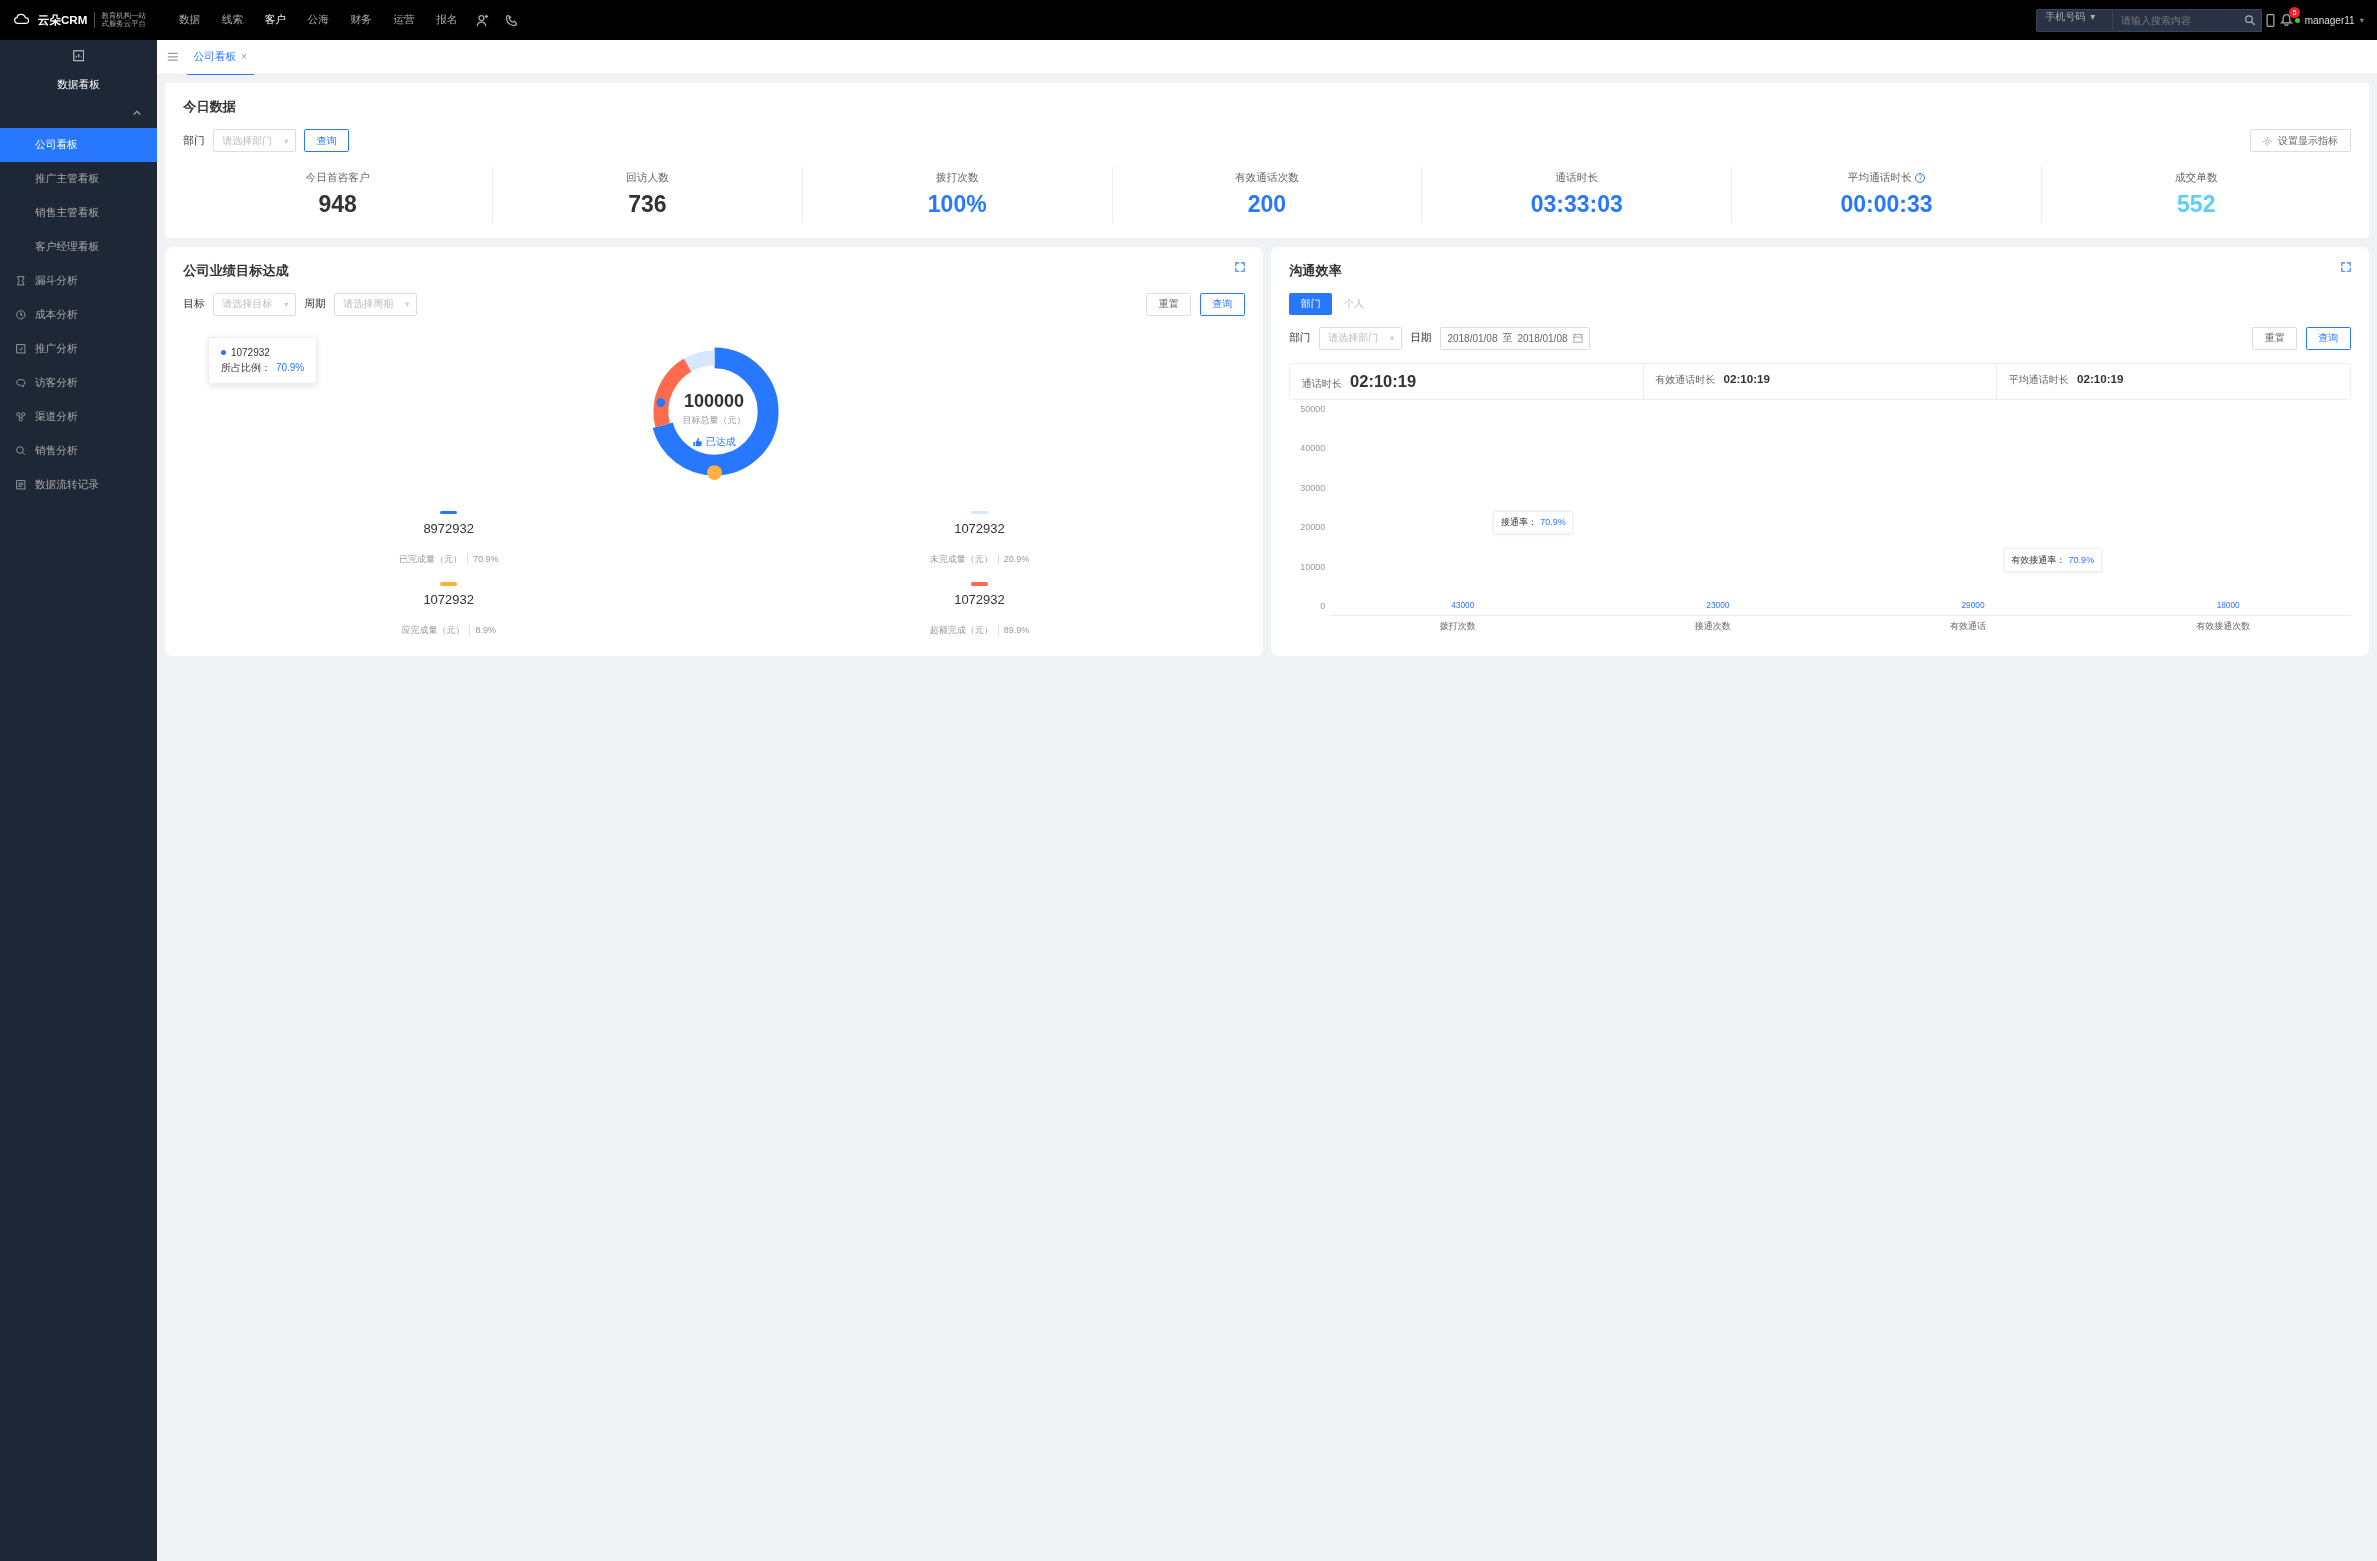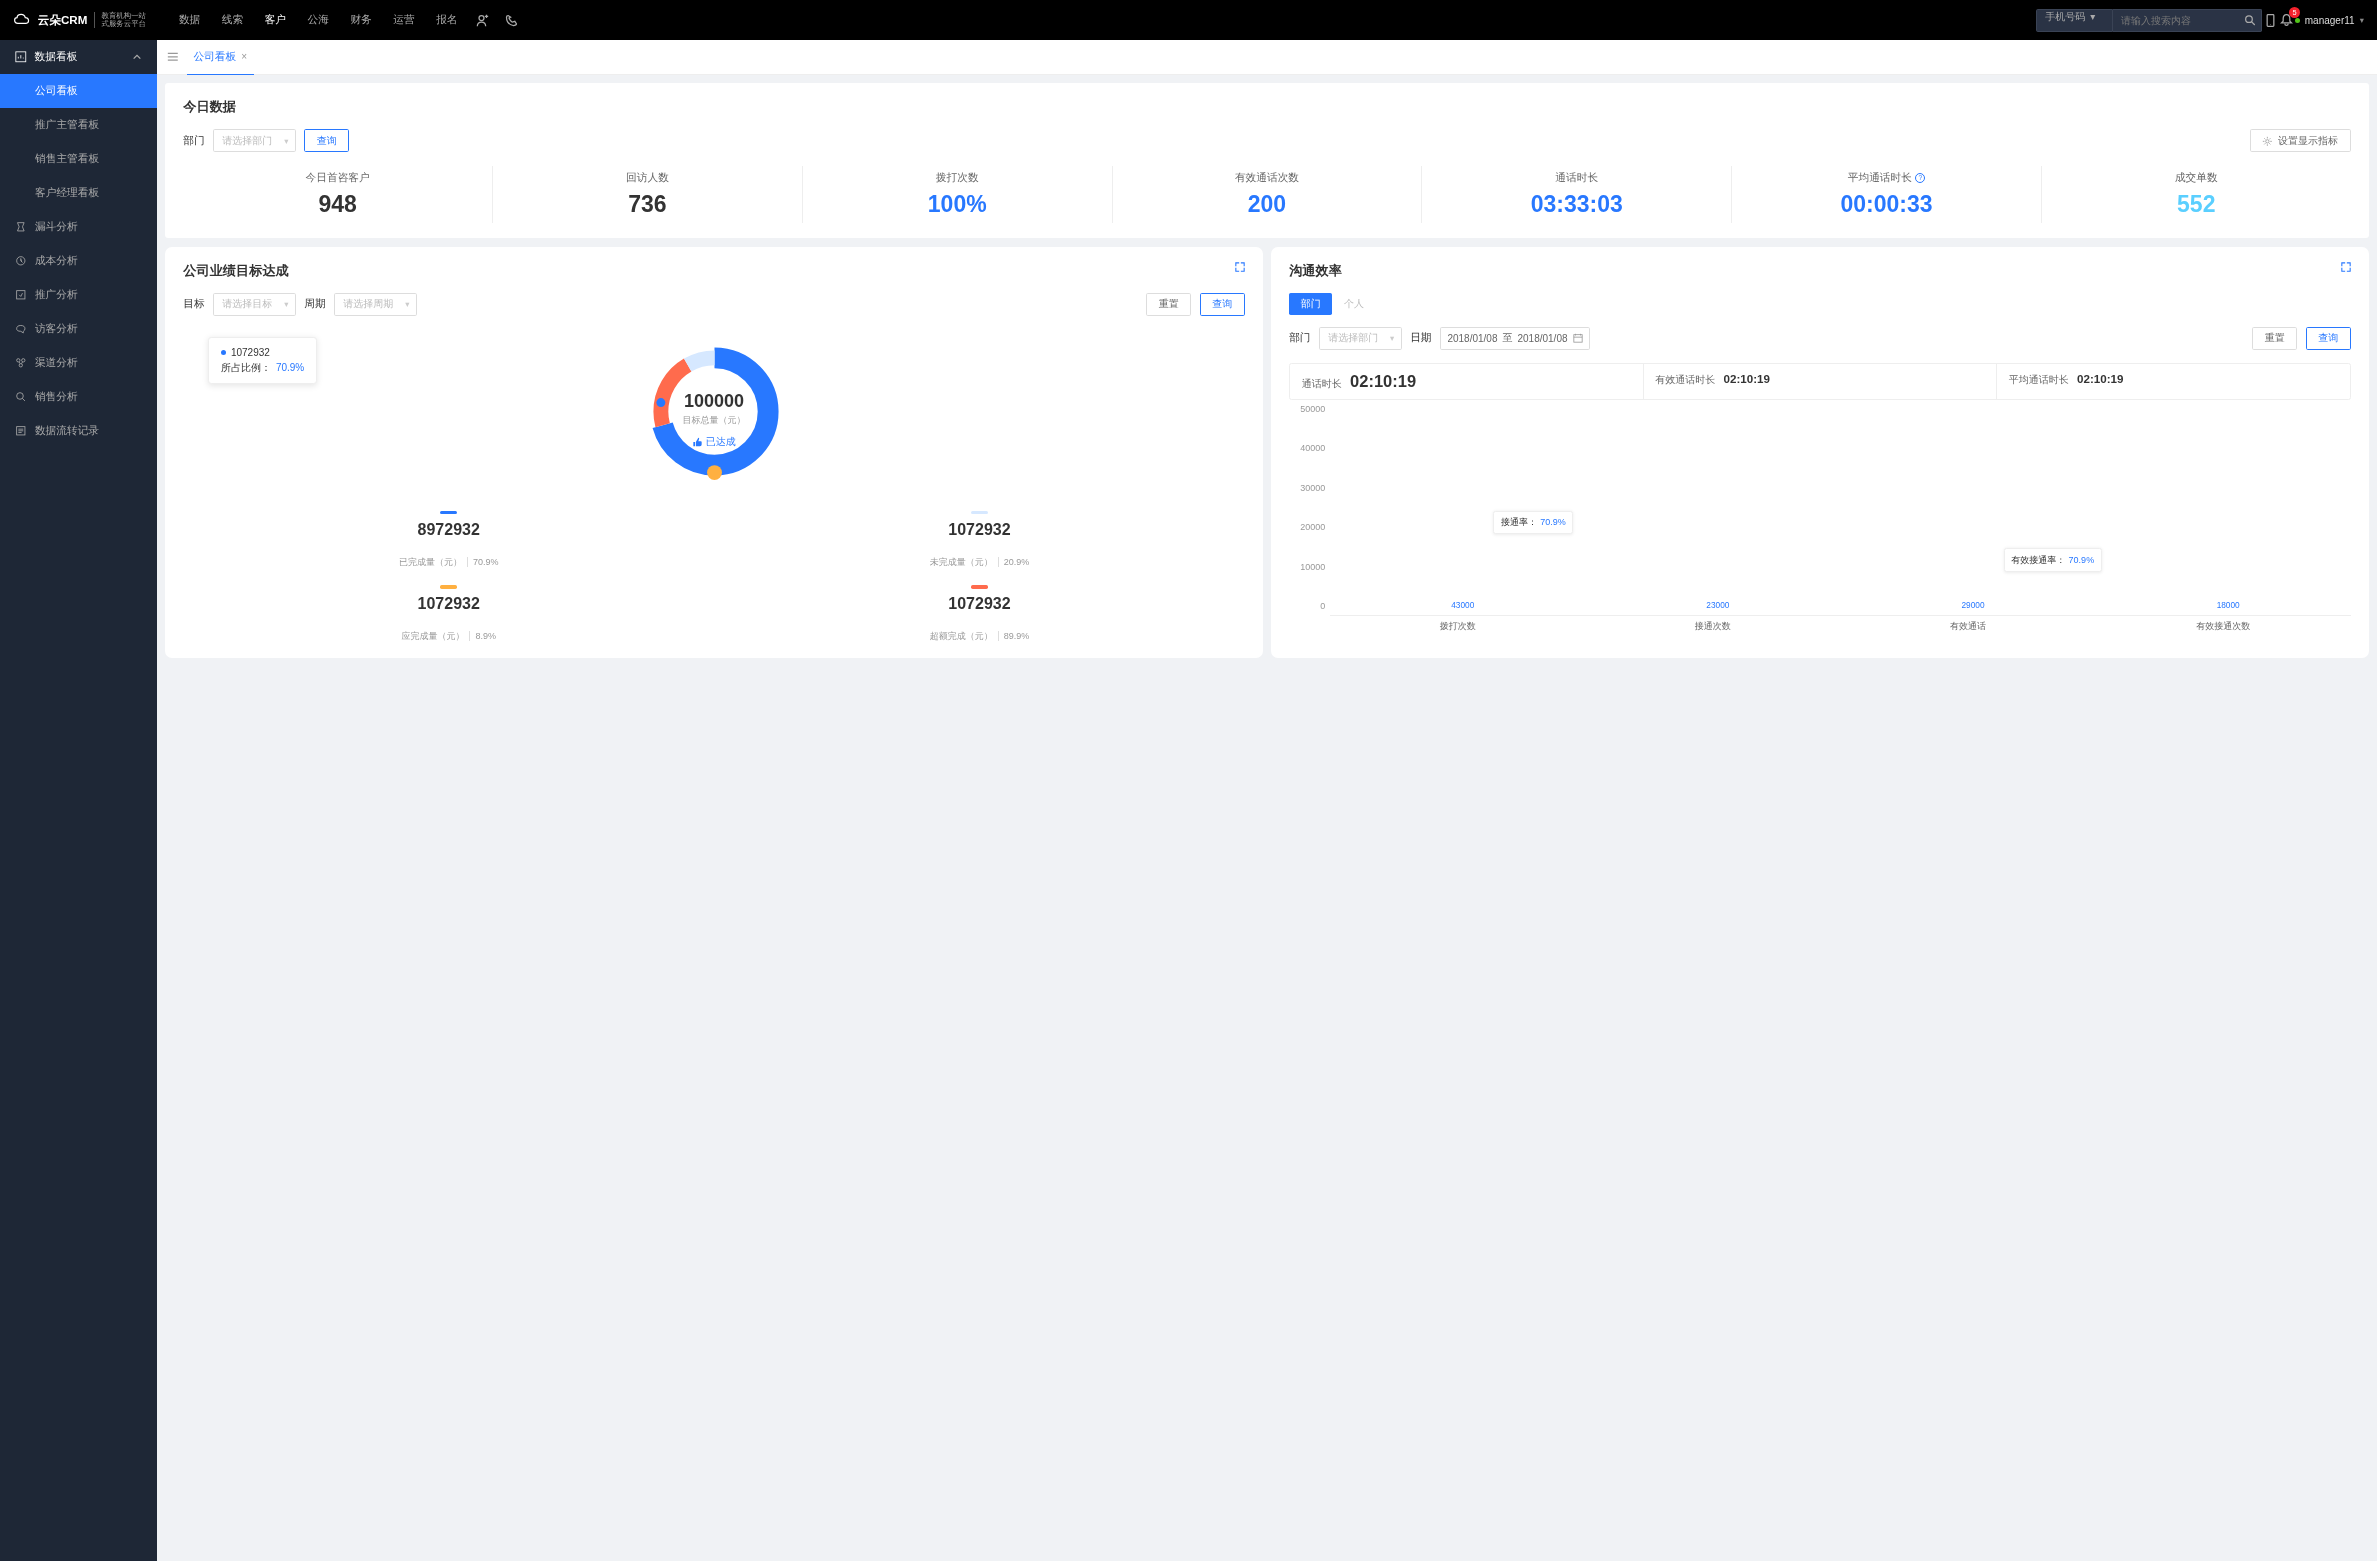--- a/index.html
+++ b/index.html
@@ -24,21 +24,21 @@
     .search-btn-wrap { position: relative; }
     .search-btn-wrap svg { position: absolute; right: 6.6px; top: 50%; transform: translateY(-50%); width: 11.6px; height: 11.6px; fill: #aaa; }
     .badge-wrap { position: relative; }
     .badge { position: absolute; top: -5px; right: -6.6px; background: #f5222d; border-radius: 6.6px; min-width: 11.6px; height: 11.6px; font-size: 7.4px; display: flex; align-items: center; justify-content: center; color: #fff; padding: 0 2.5px; }
     .user-info { display: flex; align-items: center; gap: 5px; font-size: 10px; color: #ddd; }
     .user-dot { width: 5px; height: 5px; border-radius: 50%; background: #52c41a; }
     
     
     .body { display: flex; height: calc(100vh - 40px); min-height: 702px; }
     .sidebar { width: 157px; background: #1e2736; color: #aaa; overflow-y: auto; flex-shrink: 0; }
-    .sidebar-cat { padding: 10px 15px; display: flex; align-items: center; gap: 8px; color: #fff; cursor: pointer; font-size: 10.7px; }
+    .sidebar-cat { padding: 10px 15px; display: flex; align-items: center; gap: 16px; color: #fff; cursor: pointer; font-size: 10.7px; flex-direction: column; }
     .sidebar-cat svg { width: 11.6px; height: 11.6px; fill: #fff; }
     .sidebar-cat .chevron { margin-left: auto; width: 10px; height: 10px; }
     .sidebar-sub { padding: 10px 15px 10px 35px; cursor: pointer; font-size: 10.7px; color: #aaa; }
     .sidebar-sub.active { background: #2878ff; color: #fff; }
     .sidebar-item { padding: 10px 15px; display: flex; align-items: center; gap: 8.3px; cursor: pointer; font-size: 10.7px; }
     .sidebar-item svg { width: 11.6px; height: 11.6px; fill: #aaa; }
     
     .main { flex: 1; overflow-y: auto; }
     .tabs-bar { height: 35px; background: #fff; display: flex; align-items: center; padding: 0 10px; gap: 8.3px; border-bottom: 0.8px solid #eee; }
     .menu-icon { width: 11.6px; height: 11.6px; fill: #999; cursor: pointer; }
@@ -79,21 +79,21 @@
     .donut-status { display: flex; align-items: center; justify-content: center; gap: 3.3px; margin-top: 8.3px; font-size: 10px; color: #2878ff; }
     .donut-status svg { width: 10px; height: 10px; fill: #2878ff; }
     .tooltip { position: absolute; left: 25px; top: 8.3px; background: #fff; border: 0.8px solid #eee; border-radius: 3.3px; padding: 8.3px 11.6px; box-shadow: 0 1.7px 6.6px rgba(0,0,0,.1); font-size: 10px; }
     .tooltip-row { display: flex; align-items: center; gap: 5px; }
     .tip-dot { width: 5px; height: 5px; border-radius: 50%; background: #2878ff; }
     .tooltip-pct { color: #2878ff; }
     
     .legend-grid { display: grid; grid-template-columns: 1fr 1fr; gap: 16.5px 0; margin-top: 8.3px; }
     .legend-item { text-align: center; }
     .legend-bar { width: 16.5px; height: 3.3px; border-radius: 1.7px; margin: 0 auto 6.6px; }
-    .legend-val { font-size: 16px; font-weight: 700; }
+    .legend-val { font-size: 13px; font-weight: 400; }
     .legend-lbl { font-size: 9px; color: #999; margin-top: 17px; }
     .legend-pct { color: #999; border-left: 0.8px solid #ddd; padding-left: 5px; margin-left: 5px; }
     
     
     .tab-switch { display: flex; gap: 0; margin-top: 8.3px; margin-bottom: 11.6px; }
     .tab-sw { padding: 4.1px 11.6px; font-size: 10px; cursor: pointer; border-radius: 1.7px; }
     .tab-sw.active { background: #2878ff; color: #fff; }
     .tab-sw.inactive { color: #bbb; }
     .date-range { display: inline-flex; align-items: center; border: 0.8px solid #ddd; height: 23px; padding: 0 6.6px; border-radius: 1.7px; font-size: 10px; gap: 5px; color: #666; }
     .date-range svg { width: 10px; height: 10px; fill: #999; }

